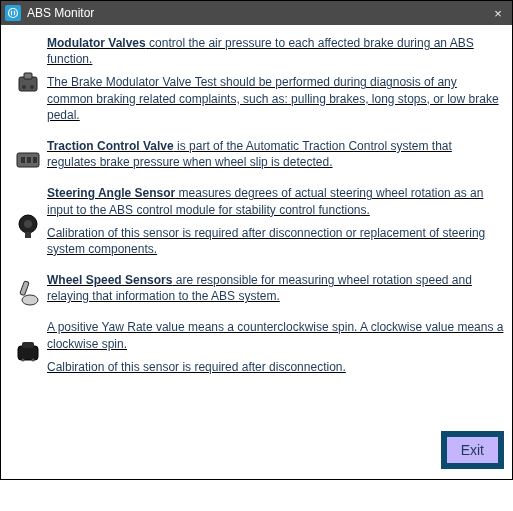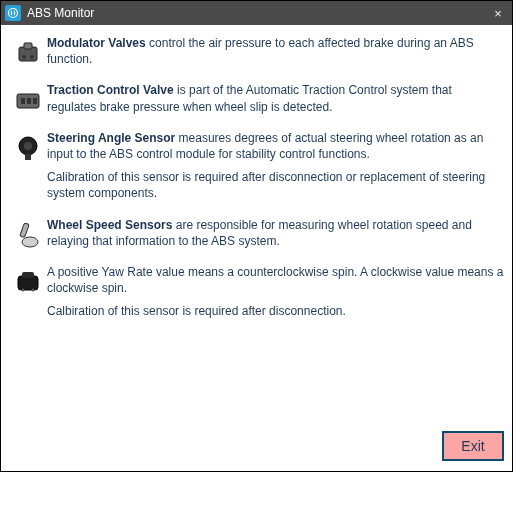--- a/index.html
+++ b/index.html
@@ -45,22 +45,23 @@
     cursor: pointer;
     color: #eee;
   }
   .content {
     padding: 10px 8px 2px 8px;
     min-height: 400px;
     position: relative;
   }
   .section {
     display: flex;
-    align-items: flex-start;
+    align-items: center;
     margin-bottom: 8px;
+    text-decoration: underline;
   }
   .section .icon-col {
     width: 38px;
     flex: 0 0 38px;
     padding-top: 2px;
     display: flex;
     justify-content: center;
   }
   .section .icon-box {
     width: 32px;
@@ -80,22 +81,22 @@
   .button-row {
     display: flex;
     justify-content: flex-end;
     padding: 6px 8px 10px 8px;
   }
   .exit-btn {
     min-width: 62px;
     padding: 5px 14px;
     font-size: 14px;
     color: #1f3a5a;
-    background: #fca5a5;
-    border: 2px solid #0c4a6e;
+    background: #c4b5fd;
+    border: 6px solid #0c4a6e;
     cursor: pointer;
     font-family: inherit;
   }
 </style>
 </head>
 <body>
 
 <div class="window">
   <div class="titlebar">
     <span class="app-icon">
@@ -115,20 +116,21 @@
           <svg viewBox="0 0 32 32" width="32" height="32">
             <rect x="7" y="10" width="18" height="14" rx="2" fill="#555" stroke="#222"></rect>
             <rect x="12" y="6" width="8" height="6" rx="1" fill="#777" stroke="#222"></rect>
             <circle cx="12" cy="20" r="2" fill="#333"></circle>
             <circle cx="20" cy="20" r="2" fill="#333"></circle>
           </svg>
         </span>
       </div>
       <div class="text-col">
         <p class="lead"><b>Modulator Valves</b><span> control the air pressure to each affected brake during an ABS function.</span></p>
+        <p>The Brake Modulator Valve Test should be performed during diagnosis of any common braking related complaints, such as: pulling brakes, long stops, or low brake pedal.</p>
       </div>
     </div>
 
     <div class="section">
       <div class="icon-col">
         <span class="icon-box">
           <svg viewBox="0 0 32 32" width="32" height="32">
             <rect x="5" y="10" width="22" height="14" rx="2" fill="#666" stroke="#222"></rect>
             <rect x="9" y="14" width="4" height="6" fill="#333"></rect>
             <rect x="15" y="14" width="4" height="6" fill="#333"></rect>

